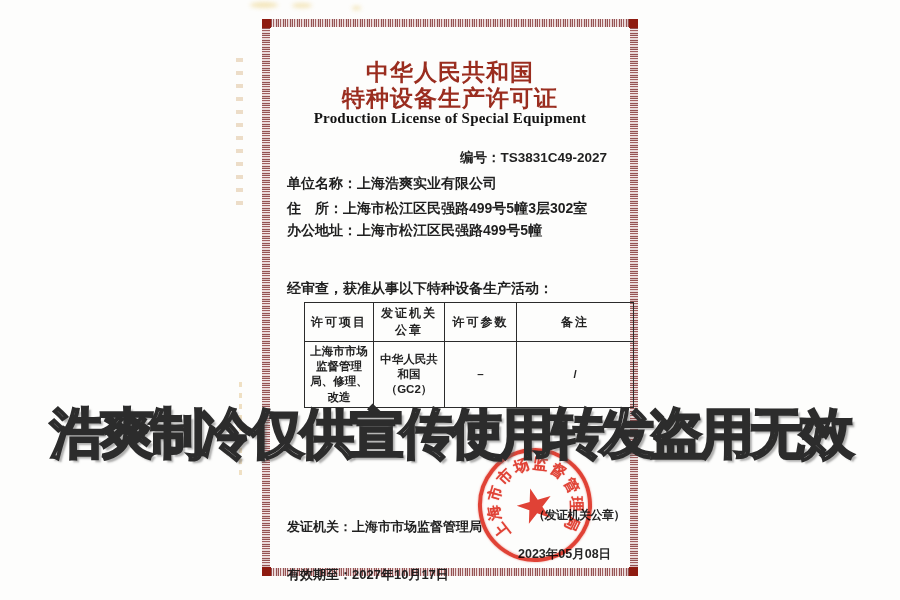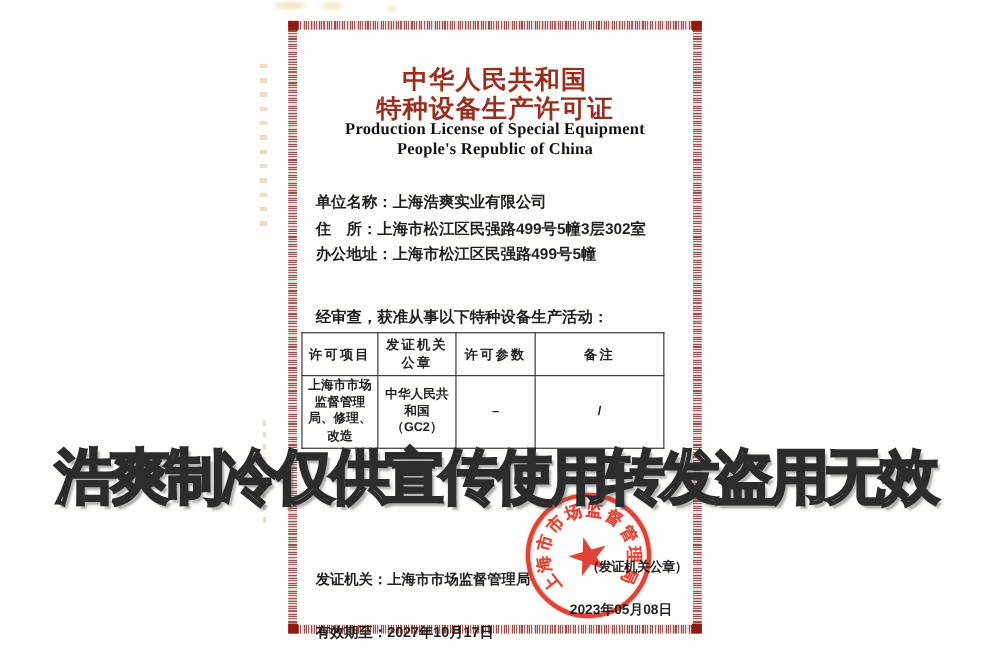--- a/index.html
+++ b/index.html
@@ -20,21 +20,21 @@
   .c-tl{left:0;top:0;} .c-tr{right:0;top:0;} .c-bl{left:0;bottom:0;} .c-br{right:0;bottom:0;}
 
   .abs{position:absolute;white-space:nowrap;}
   .red{color:#9a2d1f;}
   .cjk-title{font-weight:bold;letter-spacing:1px;font-size:23px;width:100%;text-align:center;}
   .en-title{font-family:"Liberation Serif","DejaVu Serif",serif;font-weight:bold;font-size:15px;
             color:#141414;width:100%;text-align:center;letter-spacing:.2px;}
   .line{font-weight:bold;color:#1f1f1f;}
 
   
-  .lic-table{position:absolute;left:12px;top:283px;border-collapse:collapse;table-layout:fixed;}
+  .lic-table{position:absolute;left:42px;top:283px;border-collapse:collapse;table-layout:fixed;}
   .lic-table th,.lic-table td{border:1.6px solid #2b2b2b;font-weight:bold;color:#222;
       text-align:center;vertical-align:middle;padding:2px 1px;}
   .lic-table th{font-size:12px;height:17px;letter-spacing:2px;}
   .lic-table td{font-size:11.5px;line-height:1.32;height:40px;}
 
   
   .seal{position:absolute;left:478px;top:448px;width:114px;height:114px;z-index:3;
         mix-blend-mode:multiply;opacity:.92;transform:rotate(-6deg);}
   .seal-ring{position:absolute;inset:0;border:4.5px solid #e03224;border-radius:50%;
         box-shadow:0 0 2px rgba(224,50,36,.6), inset 0 0 2px rgba(224,50,36,.6);}
@@ -76,22 +76,24 @@
     <div class="bstrip b-left"></div>
     <div class="bstrip b-right"></div>
     <div class="bcorner c-tl"></div>
     <div class="bcorner c-tr"></div>
     <div class="bcorner c-bl"></div>
     <div class="bcorner c-br"></div>
 
     <div class="abs cjk-title red" style="top:38px;text-align:center;">中华人民共和国</div>
     <div class="abs cjk-title red" style="top:64px;">特种设备生产许可证</div>
     <div class="abs en-title" style="top:91px;">Production License of Special Equipment</div>
-    <div class="abs en-title" style="top:109px;">People's Republic of China</div>
 
+    <div class="abs line" style="top:130px;right:31px;font-size:13.5px;">
+      <span>编号：</span><span>TS3831C49-2027</span>
+    </div>
 
     <div class="abs line" style="top:156px;left:25px;font-size:14px;">
       <span>单位名称：</span><span>上海浩爽实业有限公司</span>
     </div>
     <div class="abs line" style="top:181px;left:25px;font-size:14px;">
       <span>住　所：</span><span>上海市松江区民强路499号5幢3层302室</span>
     </div>
     <div class="abs line" style="top:203px;left:25px;font-size:14px;">
       <span>办公地址：</span><span>上海市松江区民强路499号5幢</span>
     </div>

